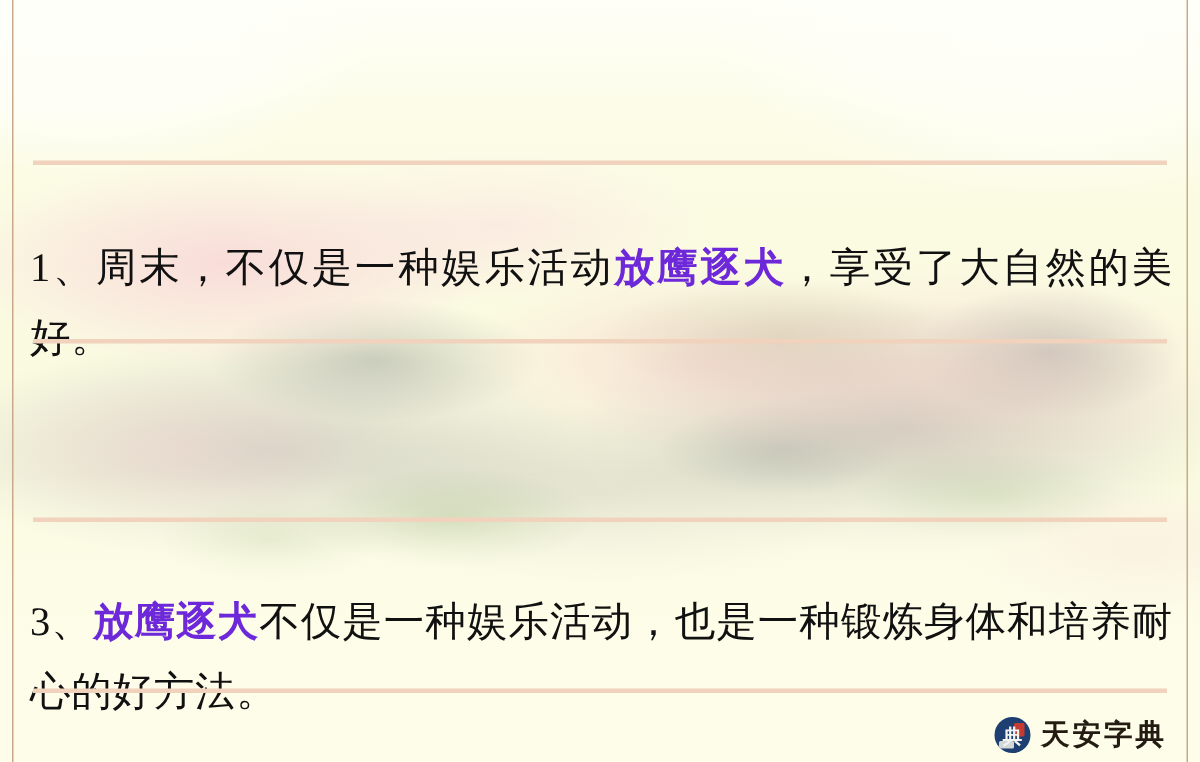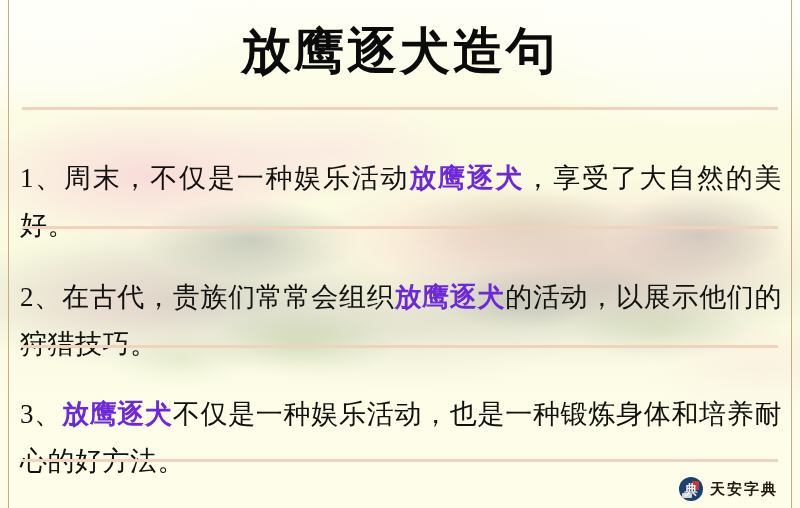--- a/index.html
+++ b/index.html
@@ -195,21 +195,21 @@
     bottom: 3px;
     width: 10px;
     height: 5px;
     background: #e8e8e0;
     border-radius: 1px;
     opacity: 0.9;
   }
 
   .footer-text {
     font-family: "Liberation Serif", "DejaVu Serif", serif;
-    font-size: 15px;
+    font-size: 19px;
     font-weight: bold;
     color: #241b12;
     letter-spacing: 2px;
     white-space: nowrap;
   }
 </style>
 </head>
 <body>
 
 <div id="page">
@@ -221,33 +221,29 @@
   <div class="bg-layer bg-pink-1"></div>
   <div class="bg-layer bg-pink-2"></div>
   <div class="bg-layer bg-wash-top"></div>
   <div class="bg-layer bg-wash-bottom"></div>
 
   <div class="frame-left"></div>
   <div class="frame-right"></div>
 
   <div id="content">
 
-    <div class="title">放鹰逐犬造句</div>
 
     <div class="divider d1"></div>
 
     <p class="sentence s1">
       <span>1、</span><span>周末，不仅是一种娱乐活动</span><span class="idiom">放鹰逐犬</span><span>，享受了大自然的美好。</span>
     </p>
 
     <div class="divider d2"></div>
 
-    <p class="sentence s2">
-      <span>2、</span><span>在古代，贵族们常常会组织</span><span class="idiom">放鹰逐犬</span><span>的活动，以展示他们的狩猎技巧。</span>
-    </p>
 
     <div class="divider d3"></div>
 
     <p class="sentence s3">
       <span>3、</span><span></span><span class="idiom">放鹰逐犬</span><span>不仅是一种娱乐活动，也是一种锻炼身体和培养耐心的好方法。</span>
     </p>
 
     <div class="divider d4"></div>
 
     <div class="footer">

